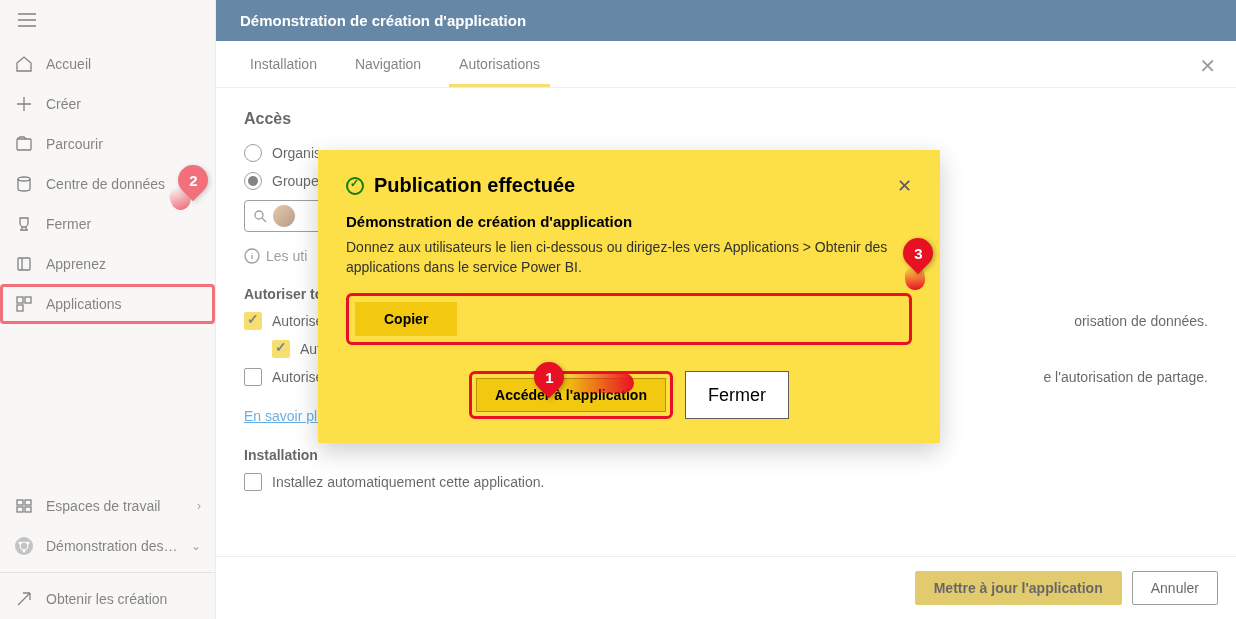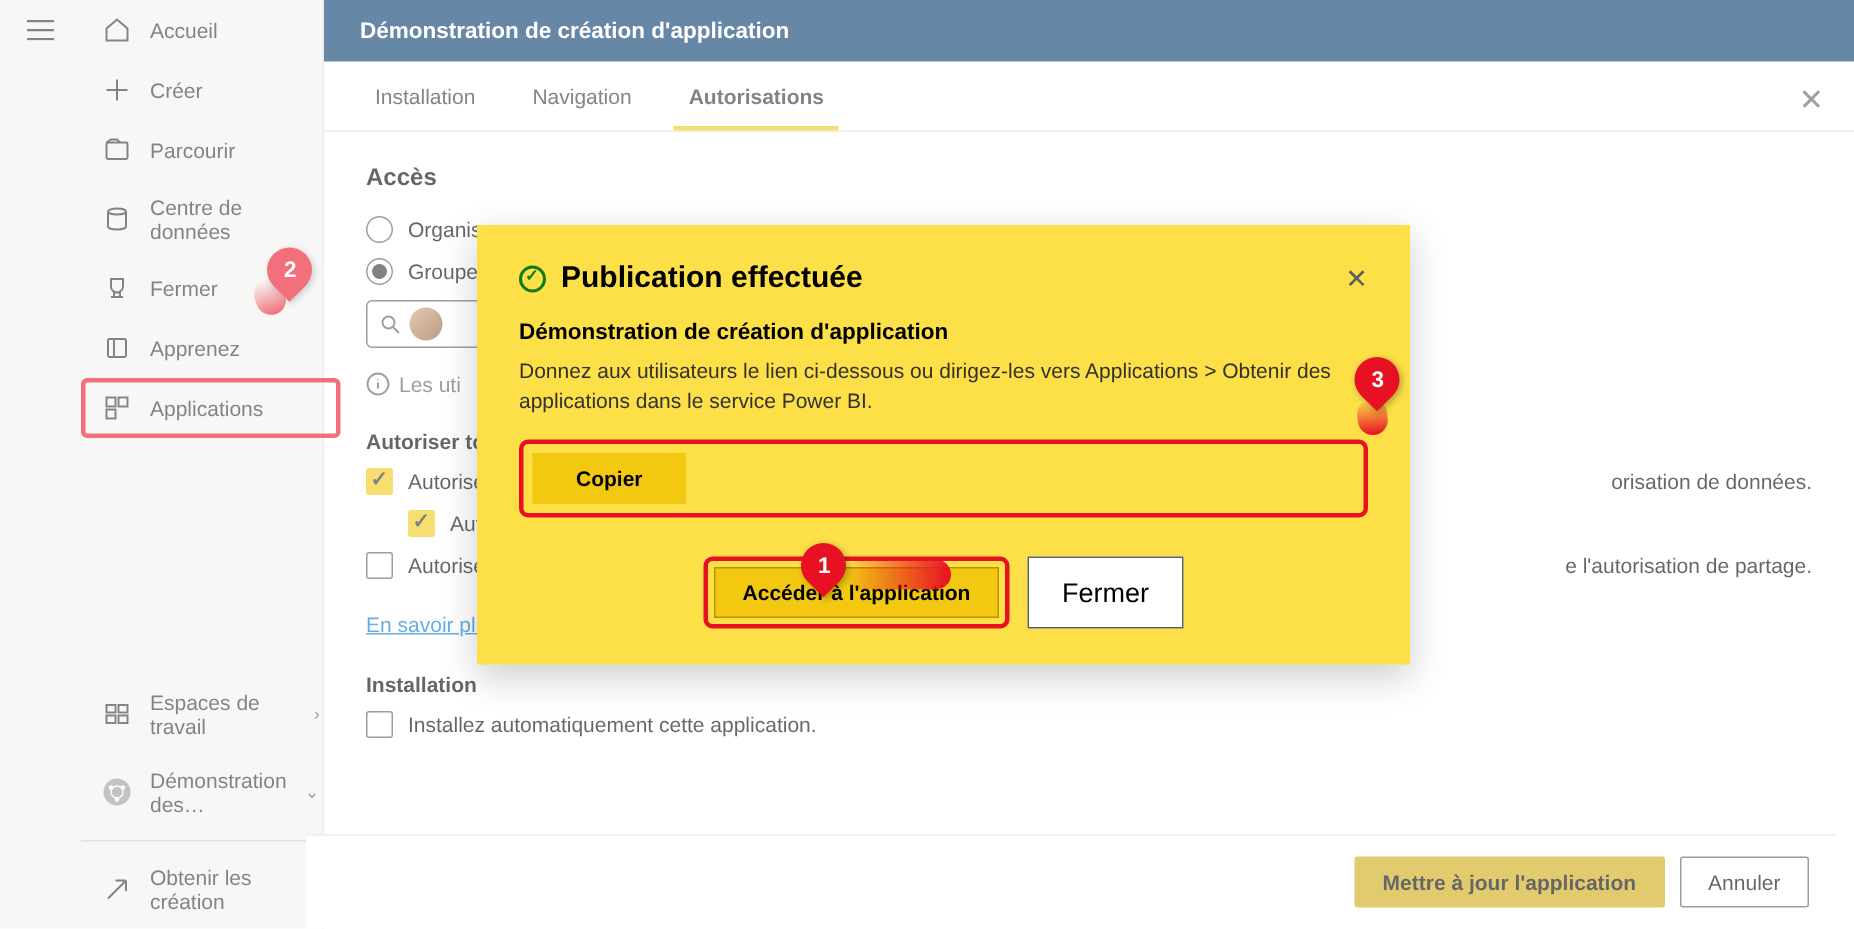--- a/index.html
+++ b/index.html
@@ -1,19 +1,19 @@
 <!DOCTYPE html>
 <html><head>
 <meta charset="utf-8">
 <style>
 * { margin: 0; padding: 0; box-sizing: border-box; font-family: 'Segoe UI', -apple-system, sans-serif; }
 body { width: 1236px; height: 619px; background: #fff; overflow: hidden; position: relative; }
 
 .app { display: flex; height: 100%; }
-.sidebar { width: 216px; background: #f3f2f1; display: flex; flex-direction: row; border-right: 1px solid #e1dfdd; position: relative; }
+.sidebar { width: 216px; background: #f3f2f1; display: flex; flex-direction: column; border-right: 1px solid #e1dfdd; position: relative; }
 .hamburger { padding: 13px 18px; cursor: pointer; }
 .hamburger svg { width: 18px; height: 14px; }
 
 .nav-list { display: flex; flex-direction: column; flex: 1; }
 .nav-item { display: flex; align-items: center; padding: 10px 14px; font-size: 14px; color: #323130; cursor: pointer; gap: 12px; }
 .nav-item.active { outline: 3px solid #e81123; outline-offset: -3px; border-radius: 4px; }
 .nav-icon { width: 20px; height: 20px; display: flex; align-items: center; justify-content: center; }
 .nav-label { flex: 1; }
 .nav-chevron { font-size: 12px; color: #605e5c; }
 
@@ -27,21 +27,21 @@
 .bump-3 { left: 903px; top: 238px; z-index: 1001; }
 .arrow-tail { position: absolute; background: linear-gradient(to right, transparent, #e81123); height: 20px; border-radius: 10px; z-index: 99; }
 .arrow-tail-2 { left: 168px; top: 188px; width: 24px; transform: rotate(70deg); }
 .arrow-tail-1 { left: 564px; top: 373px; width: 70px; z-index: 1000; }
 .arrow-tail-3 { left: 903px; top: 268px; width: 24px; transform: rotate(85deg); z-index: 1000; }
 
 .main { flex: 1; display: flex; flex-direction: column; position: relative; }
 .header { background: #03386c; color: #fff; padding: 12px 24px; font-size: 15px; font-weight: 600; }
 .tabs { display: flex; padding: 0 24px; border-bottom: 1px solid #e1dfdd; position: relative; }
 .tab { padding: 15px 10px; margin-right: 18px; font-size: 14px; color: #323130; cursor: pointer; position: relative; }
-.tab.active { font-weight: 700; }
+.tab.active { font-weight: 400; }
 .tab.active::after { content: ''; position: absolute; bottom: 0; left: 0; right: 0; height: 3px; background: #f2c811; }
 .close-tabs { position: absolute; right: 20px; top: 13px; font-size: 20px; color: #605e5c; cursor: pointer; }
 
 .content { padding: 22px 28px; flex: 1; overflow-y: auto; }
 .section-title { font-size: 16px; font-weight: 600; margin-bottom: 16px; }
 .radio-row { display: flex; align-items: center; margin-bottom: 10px; font-size: 14px; }
 .radio { width: 18px; height: 18px; border: 1px solid #605e5c; border-radius: 50%; margin-right: 10px; position: relative; }
 .radio.checked::after { content: ''; position: absolute; width: 10px; height: 10px; background: #323130; border-radius: 50%; top: 3px; left: 3px; }
 
 .search-box { display: flex; align-items: center; border: 1px solid #605e5c; border-radius: 4px; padding: 4px 8px; width: 300px; margin-top: 8px; }
@@ -53,21 +53,21 @@
 
 .sub-title { font-size: 14px; font-weight: 600; margin-top: 22px; margin-bottom: 10px; }
 .check-row { display: flex; align-items: center; margin-bottom: 10px; font-size: 14px; }
 .check-row.indent { margin-left: 28px; }
 .checkbox { width: 18px; height: 18px; border: 1px solid #605e5c; border-radius: 2px; margin-right: 10px; position: relative; }
 .checkbox.checked { background: #f2c811; border-color: #f2c811; }
 .checkbox.checked::after { content: '✓'; position: absolute; top: -2px; left: 2px; font-size: 14px; color: #323130; font-weight: bold; }
 
 .link { color: #0078d4; text-decoration: underline; font-size: 14px; margin-top: 12px; display: inline-block; cursor: pointer; }
 
-.footer { position: absolute; bottom: 0; right: 12px; padding: 14px 18px; display: flex; gap: 10px; background: #fff; border-top: 1px solid #e1dfdd; width: calc(100% - 216px); justify-content: flex-end; }
+.footer { position: absolute; bottom: 0; right: 0; padding: 14px 18px; display: flex; gap: 10px; background: #fff; border-top: 1px solid #e1dfdd; width: calc(100% - 216px); justify-content: flex-end; }
 .btn { padding: 8px 18px; font-size: 14px; border-radius: 2px; cursor: pointer; border: 1px solid #605e5c; background: #fff; }
 .btn-primary-y { background: #cfa80e; border-color: #cfa80e; font-weight: 600; }
 
 .overlay { position: absolute; inset: 0; background: rgba(255,255,255,0.4); z-index: 500; }
 .modal { position: absolute; left: 318px; top: 150px; width: 622px; background: #fde047; box-shadow: 0 8px 24px rgba(0,0,0,0.2); z-index: 600; padding: 24px 28px; }
 .modal-header { display: flex; align-items: center; margin-bottom: 16px; }
 .success-icon { width: 18px; height: 18px; border: 2px solid #107c10; border-radius: 50%; position: relative; margin-right: 10px; }
 .success-icon::after { content: '✓'; position: absolute; color: #107c10; font-size: 11px; top: -2px; left: 2px; font-weight: bold; }
 .modal-title { font-size: 20px; font-weight: 600; flex: 1; }
 .modal-close { font-size: 18px; color: #605e5c; cursor: pointer; }

